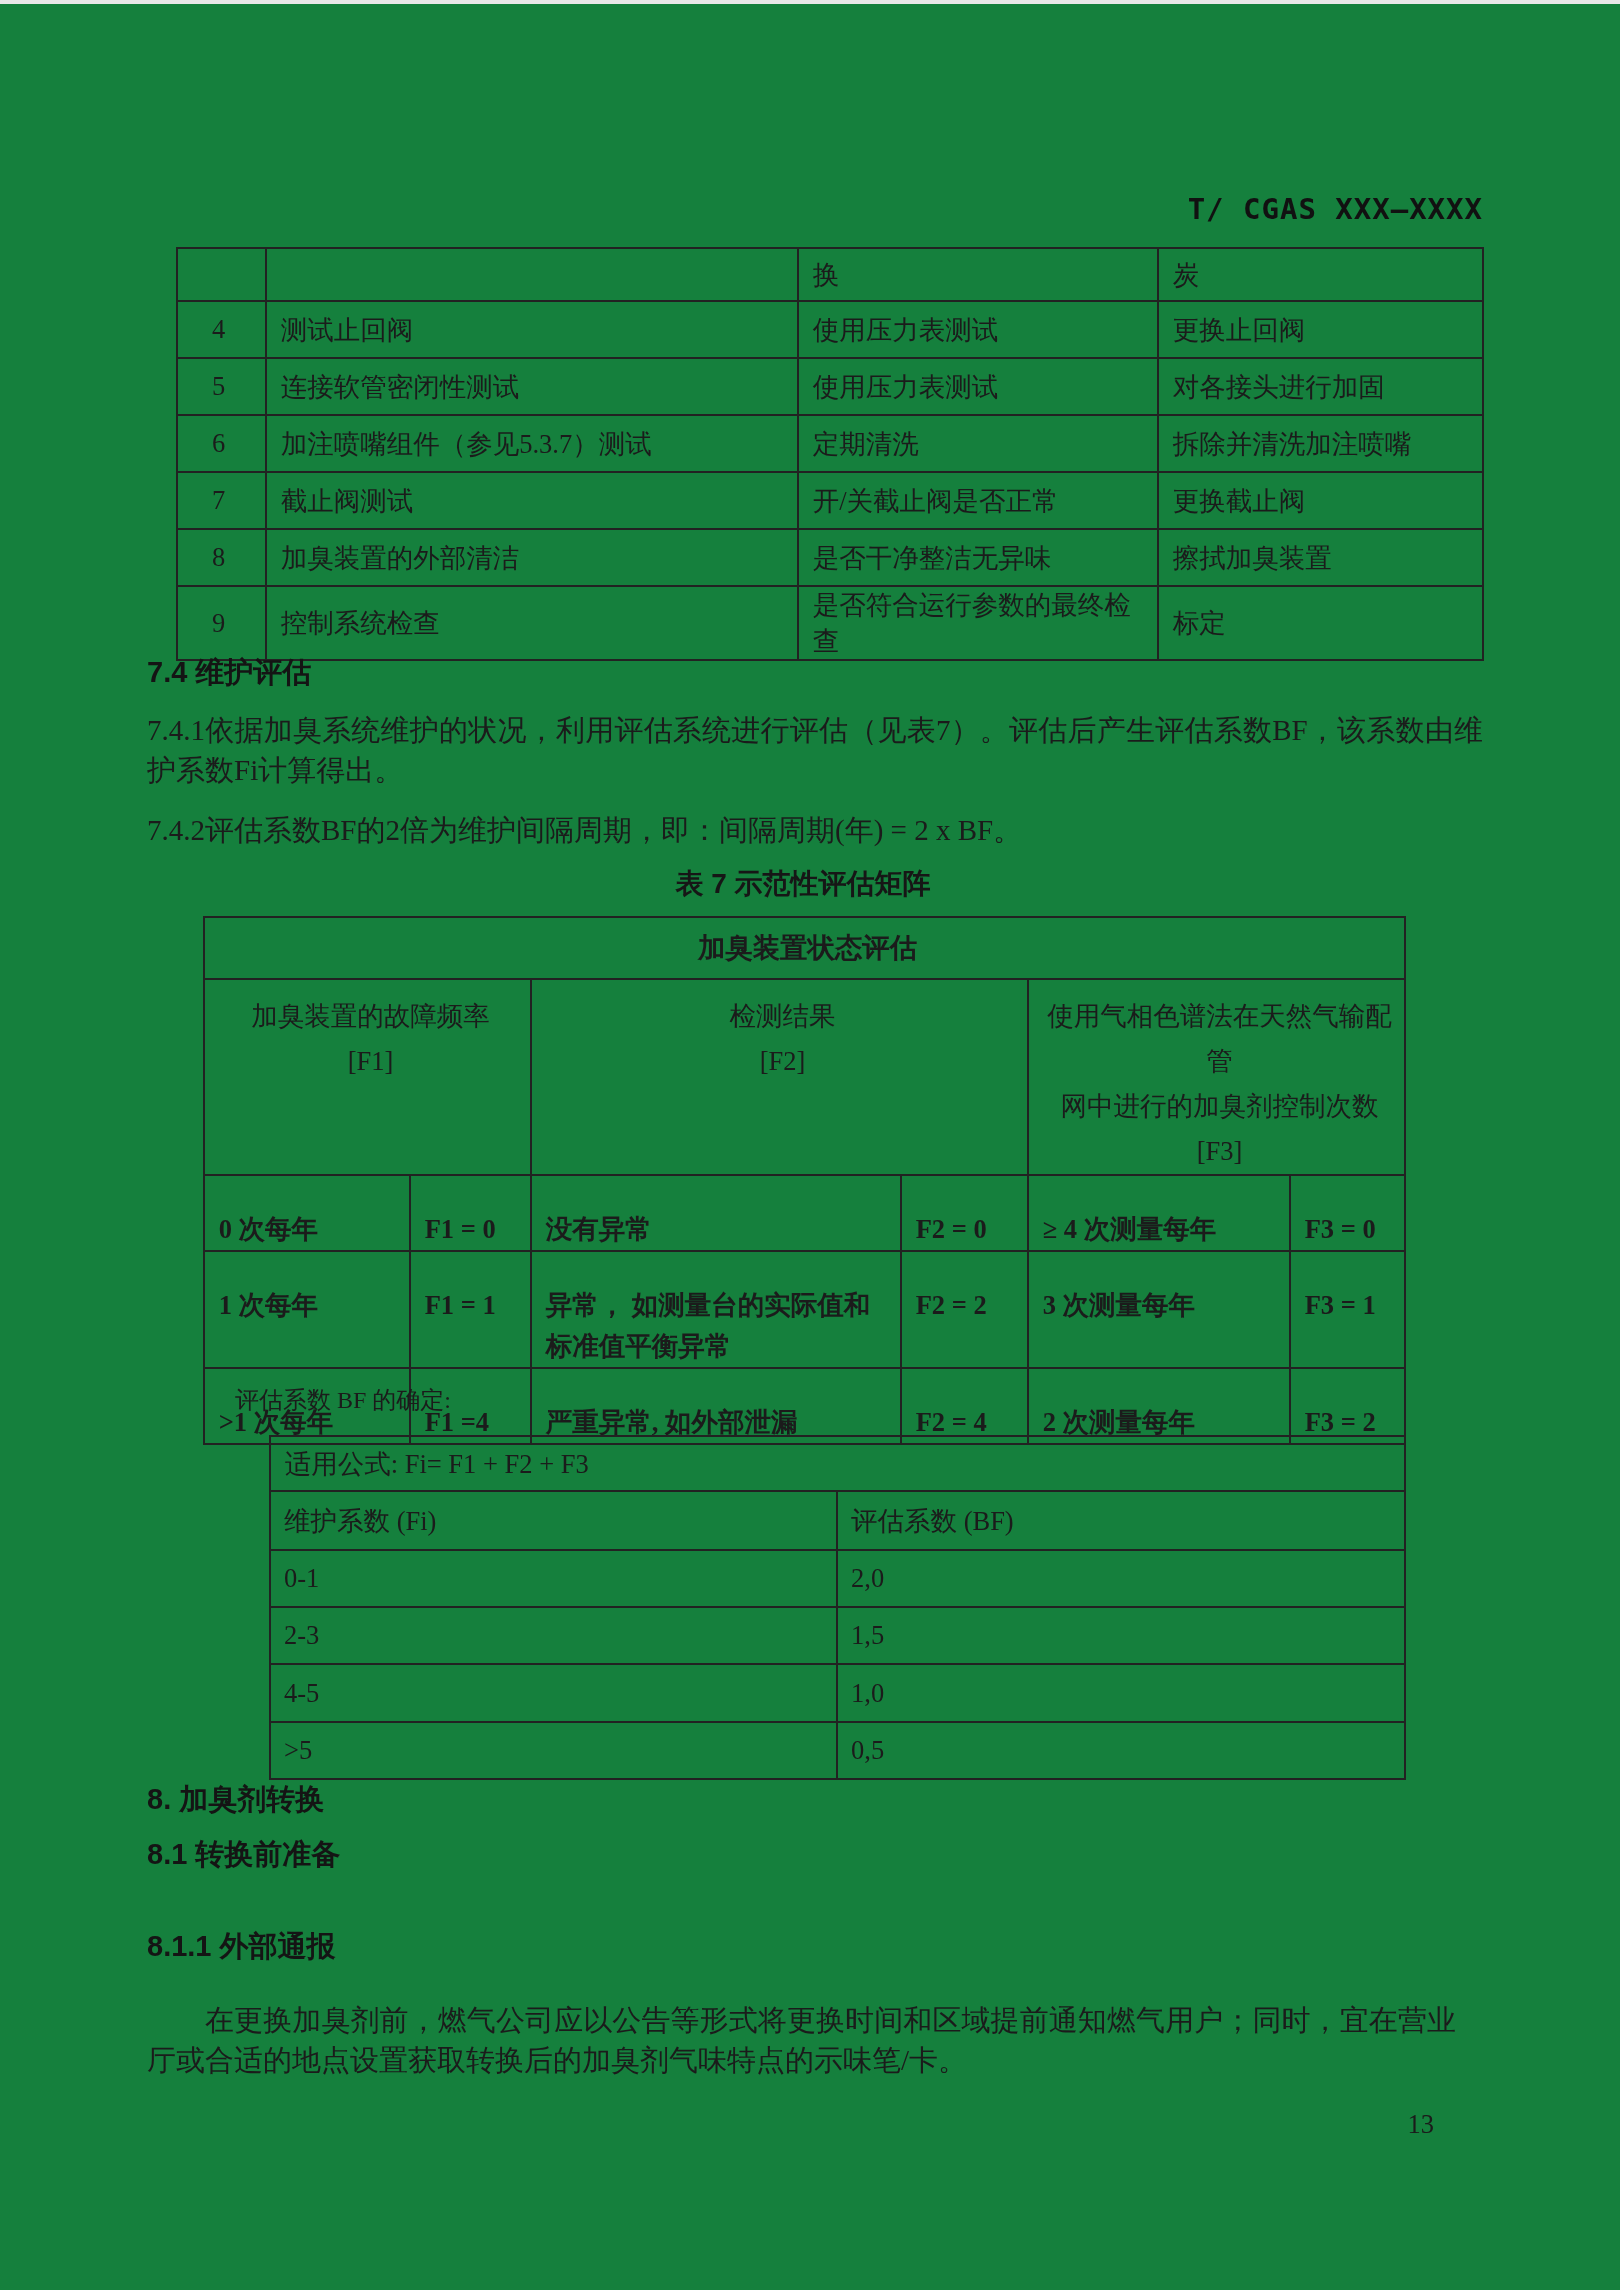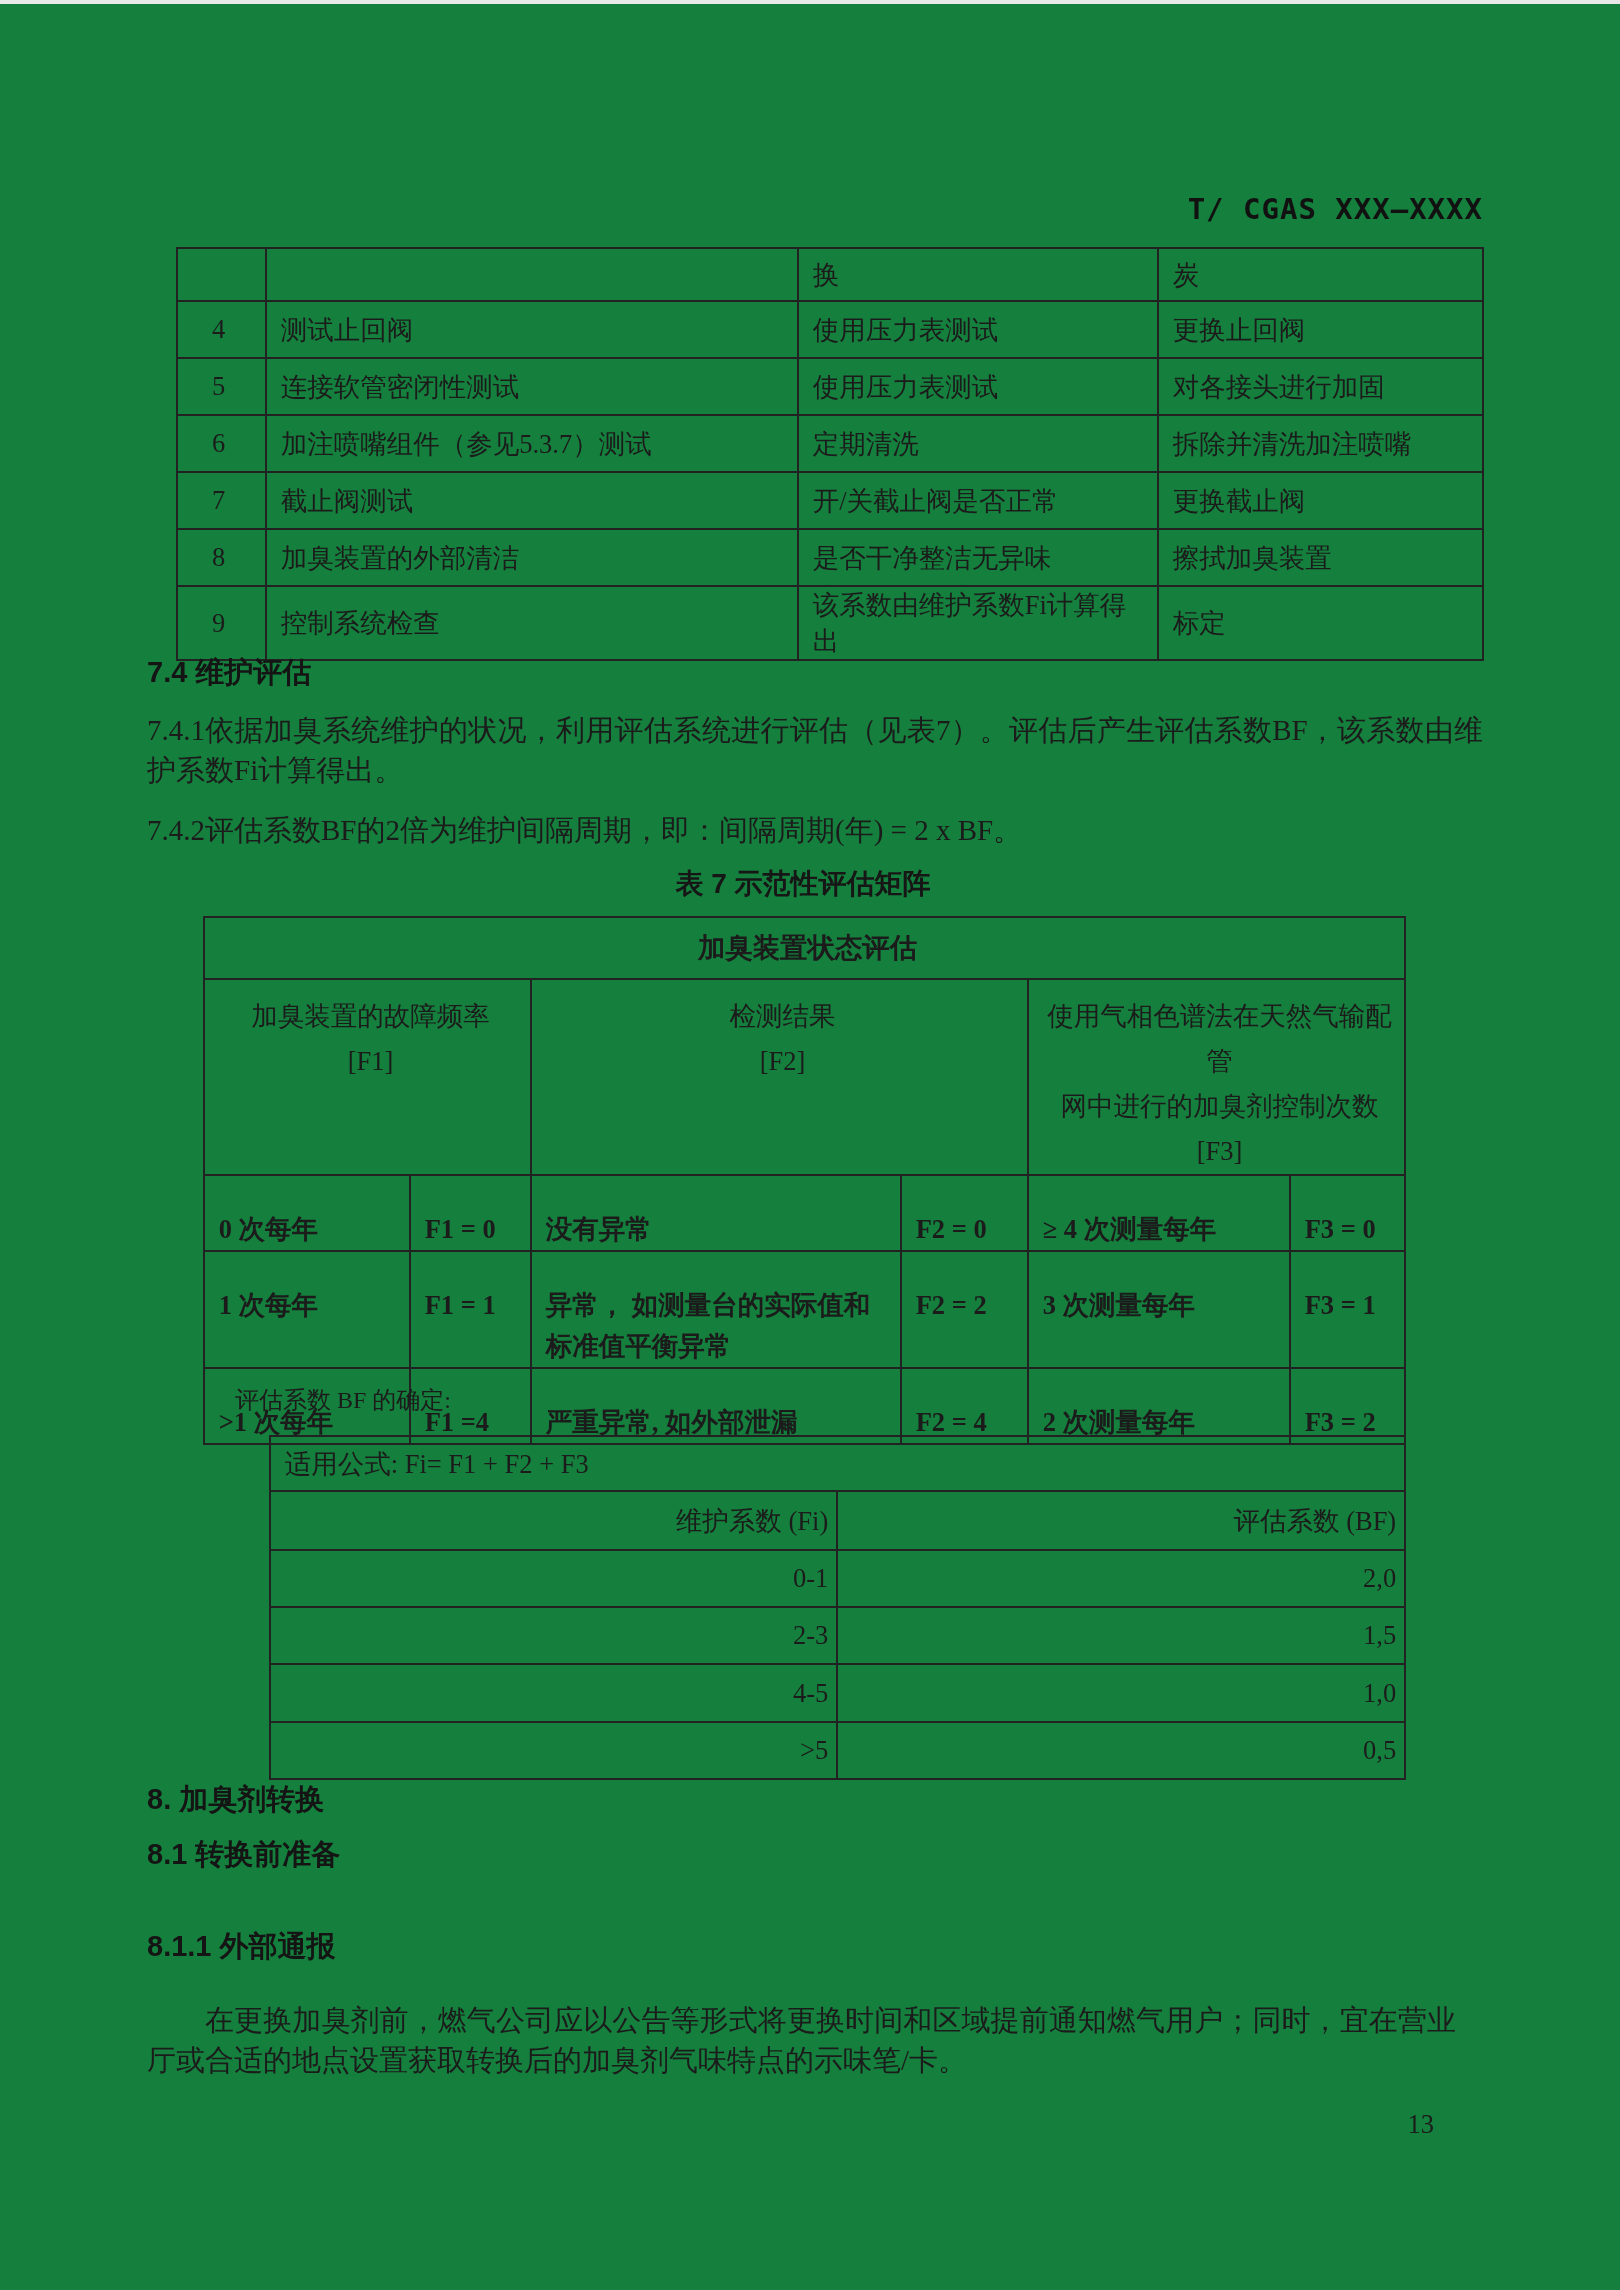--- a/index.html
+++ b/index.html
@@ -35,21 +35,21 @@
   .t-maint td.num { text-align:center; padding-left:2px; }
   
   .t7 { left:203px; top:912px; width:1200px; border:2.9px solid #222; }
   .t7 .t7-title { text-align:center; font-weight:bold; font-size:27.4px; vertical-align:middle; }
   .t7 .t7-head td { text-align:center; vertical-align:top; padding-top:13.7px; line-height:45px; }
   .t7 .t7-body td { vertical-align:top; padding-top:33px; line-height:41px;font-weight:bold; }
   
   .t-bf { left:269px; top:1431px; width:1134px; border:2.9px solid #222; }
   .t-bf td { vertical-align:middle; }
   .t-bf .bf-formula td { text-align:left; }
-  .t-bf .bf-center td { text-align:right; padding-left:25px; }
+  .t-bf .bf-center td { text-align:left; padding-left:13px; }
   
   .heading {
     position:absolute; left:147px;
     font-family:"Liberation Sans", sans-serif;
     font-weight:bold; font-size:29px; color:#141414;
     white-space:nowrap;
   }
   .para {
     position:absolute; left:147px;
     font-size:29px; line-height:40px;
@@ -116,21 +116,21 @@
       </tr>
       <tr style="height:57px">
         <td class="num">8</td>
         <td>加臭装置的外部清洁</td>
         <td>是否干净整洁无异味</td>
         <td>擦拭加臭装置</td>
       </tr>
       <tr style="height:57px">
         <td class="num">9</td>
         <td>控制系统检查</td>
-        <td>该系数由维护系数Fi计算得出</td>
+        <td>是否符合运行参数的最终检查</td>
         <td>标定</td>
       </tr>
     </tbody>
   </table>
 
   <div class="heading" style="top:649px">7.4 维护评估</div>
 
   <div class="para" style="top:706px; width:1336px">7.4.1依据加臭系统维护的状况，利用评估系统进行评估（见表7）。评估后产生评估系数BF，该系数由维护系数Fi计算得出。</div>
 
   <div class="para" style="top:806px; width:1336px">7.4.2评估系数BF的2倍为维护间隔周期，即：间隔周期(年) = 2 x BF。</div>

